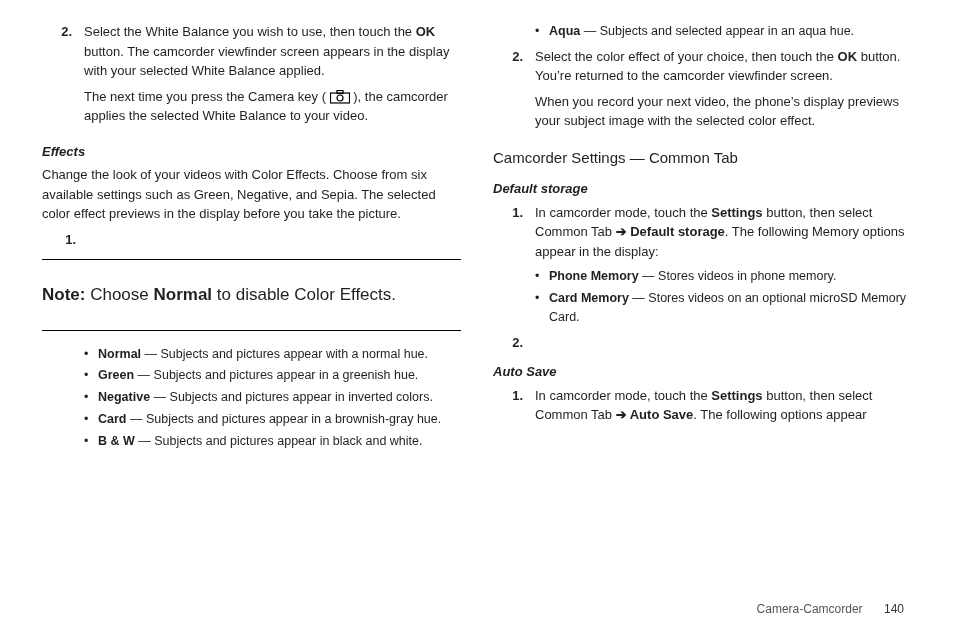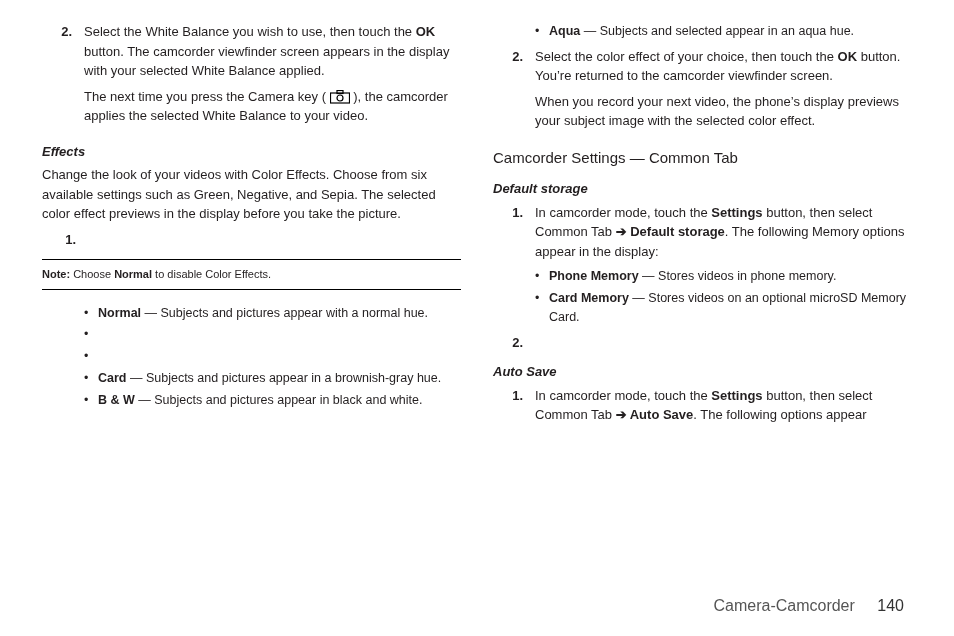--- a/index.html
+++ b/index.html
@@ -70,33 +70,33 @@
     display: flex;
     margin-bottom: 3px;
   }
   .bullet-list .dot {
     width: 14px;
     flex-shrink: 0;
   }
   .note-box {
     border-top: 1px solid #000;
     border-bottom: 1px solid #000;
-    padding: 6px 0;
+    padding: 22px 0;
     margin: 10px 0 14px 0;
     font-family: "Arial Narrow", Arial, sans-serif;
     font-stretch: condensed;
-    font-size: 11px;
+    font-size: 17px;
   }
   .footer {
     position: absolute;
     bottom: 18px;
     right: 50px;
     font-family: "Arial Narrow", Arial, sans-serif;
     font-stretch: condensed;
-    font-size: 16px;
+    font-size: 12px;
     color: #555;
   }
   .footer .pn {
     margin-left: 18px;
     color: #333;
   }
   svg.camera-icon {
     vertical-align: -3px;
   }
 </style>
@@ -134,23 +134,25 @@
       <span class="bold">Note:</span><span> Choose </span><span class="bold">Normal</span><span> to disable Color Effects.</span>
     </div>
 
     <div class="bullet-list" id="left-bullets">
         <div class="row">
           <div class="dot">•</div>
           <div><span class="bold">Normal</span><span> — Subjects and pictures appear with a normal hue.</span></div>
         </div>
         <div class="row">
           <div class="dot">•</div>
-        </div>
-        <div class="row">
-          <div class="dot">•</div>
+          <div><span class="bold">Green</span><span> — Subjects and pictures appear in a greenish hue.</span></div>
+        </div>
+        <div class="row">
+          <div class="dot">•</div>
+          <div><span class="bold">Negative</span><span> — Subjects and pictures appear in inverted colors.</span></div>
         </div>
         <div class="row">
           <div class="dot">•</div>
           <div><span class="bold">Card</span><span> — Subjects and pictures appear in a brownish-gray hue.</span></div>
         </div>
         <div class="row">
           <div class="dot">•</div>
           <div><span class="bold">B &amp; W</span><span> — Subjects and pictures appear in black and white.</span></div>
         </div>
       </div>

